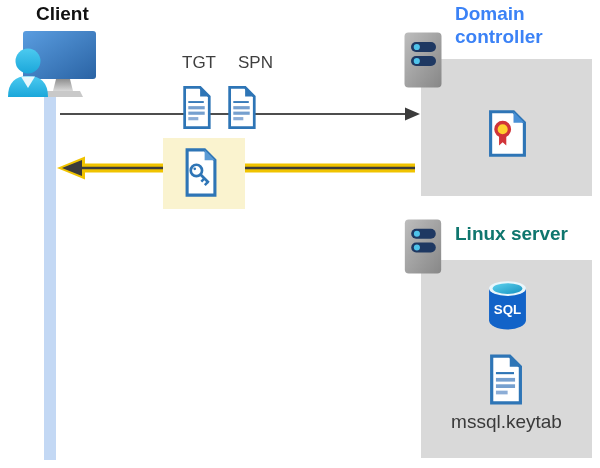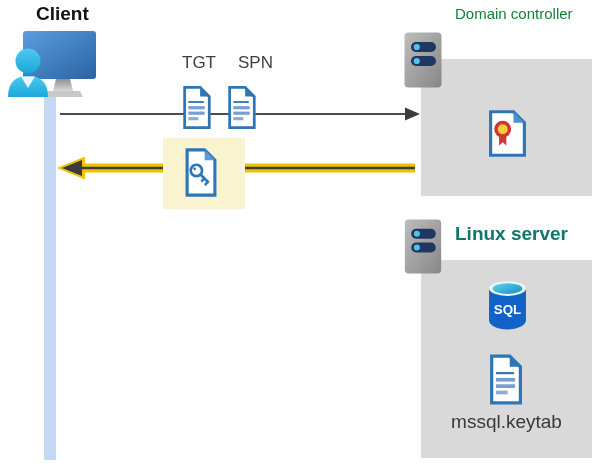--- a/index.html
+++ b/index.html
@@ -9,21 +9,21 @@
   }
   .abs { position:absolute; }
 
   .client-label { left:28px; top:3px; font-size:19px; font-weight:bold; color:#111;margin-left:8px; }
   .lifeline { left:44px; top:96px; width:12px; height:364px; background:#c3d8f4; }
 
   .box { background:#d9d9d9; }
   .dc-box    { left:421px; top:59px;  width:171px; height:137px; }
   .linux-box { left:421px; top:260px; width:171px; height:198px; }
 
-  .dc-title    { left:455px; top:2px;   width:145px; font-size:15px; font-weight:normal; color:#15803d; line-height:23px; }
+  .dc-title    { left:455px; top:2px;   width:145px; font-size:19px; font-weight:bold; color:#3b82f6; line-height:23px; }
   .linux-title { left:455px; top:223px; width:145px; font-size:19px; font-weight:bold; color:#0f766e; }
 
   .ticket-label { top:53px; width:40px; text-align:right; font-size:17px; color:#3f3f3f; }
   .tgt-label { left:176px; }
   .spn-label { left:233px; }
 
   .highlight { left:163px; top:138px; width:82px; height:71px; background:#faf3cf; }
 
   .keytab-label { left:421px; top:411px; width:171px; text-align:center; font-size:19px; color:#3a3a3a; }
 

